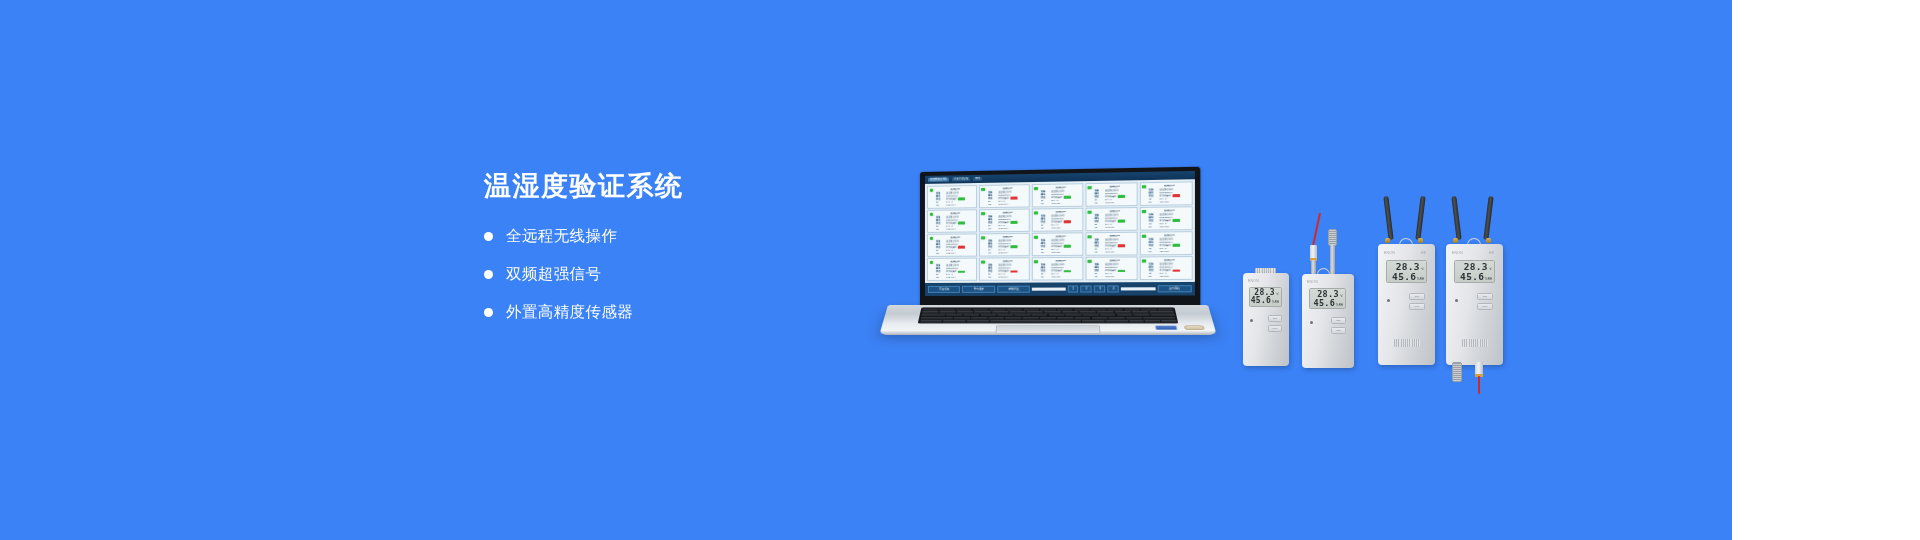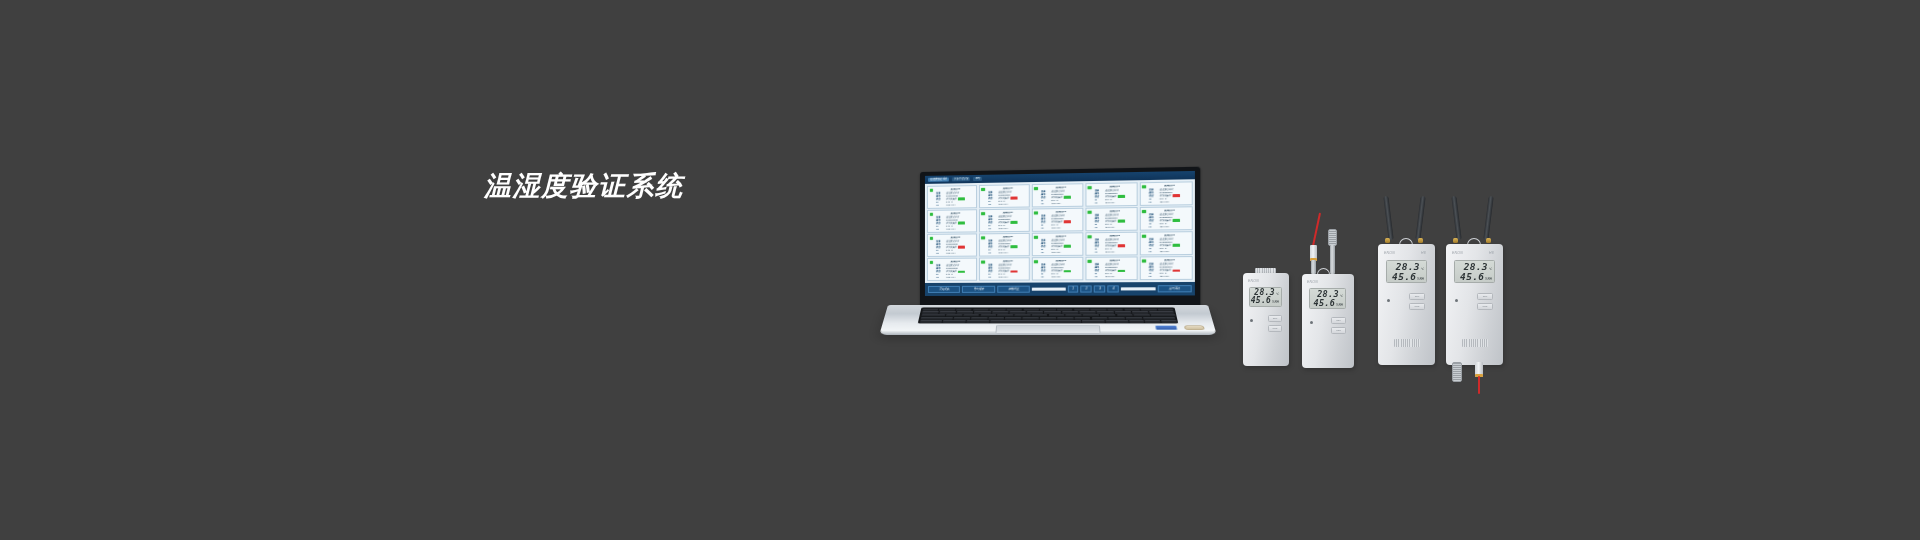--- a/index.html
+++ b/index.html
@@ -3,23 +3,22 @@
 <meta charset="utf-8">
 <style>
   * { box-sizing: border-box; margin: 0; padding: 0; }
   html, body {
     width: 1920px; height: 540px;
     overflow: hidden;
     font-family: "Liberation Sans", "DejaVu Sans", sans-serif;
   }
   #banner {
     position: relative;
-    width: 1920px; height: 540px;
-    background: #404040;
-    font-style: italic;
+    width: 1732px; height: 540px;
+    background: #3b82f6;
   }
 
   
   #text-block {
     position: absolute;
     left: 484px; top: 172px;
     width: 420px;
   }
   #headline {
     font-size: 27px;
@@ -362,20 +361,34 @@
     transform-origin: bottom center;
   }
 </style>
 </head>
 <body>
 
 <div id="banner">
 
   <div id="text-block">
     <div id="headline">温湿度验证系统</div>
+    <ul id="feature-list">
+      <li class="feature-item">
+        <span class="feature-bullet"></span>
+        <span class="feature-text">全远程无线操作</span>
+      </li>
+      <li class="feature-item">
+        <span class="feature-bullet"></span>
+        <span class="feature-text">双频超强信号</span>
+      </li>
+      <li class="feature-item">
+        <span class="feature-bullet"></span>
+        <span class="feature-text">外置高精度传感器</span>
+      </li>
+    </ul>
   </div>
 
   <div id="laptop">
 
     <div id="laptop-lid">
       <div id="screen">
 
         <div id="screen-titlebar">
           <span class="screen-tab active">温湿度验证系统</span>
           <span class="screen-tab">设备监控管理</span>

